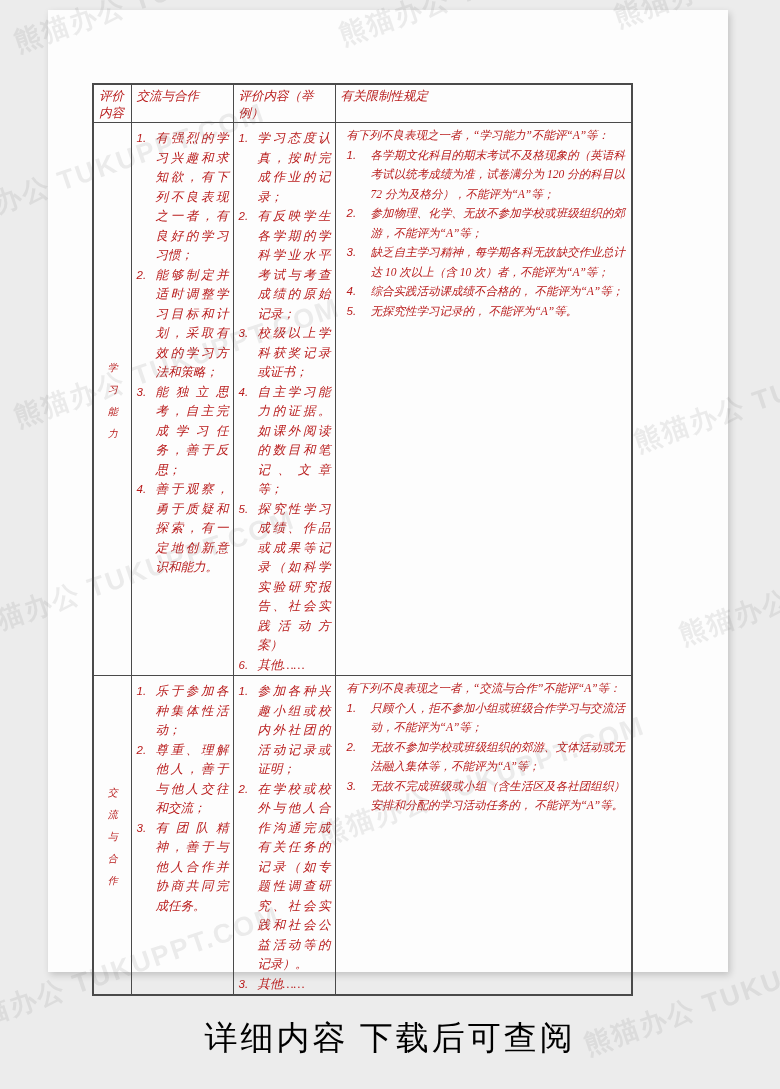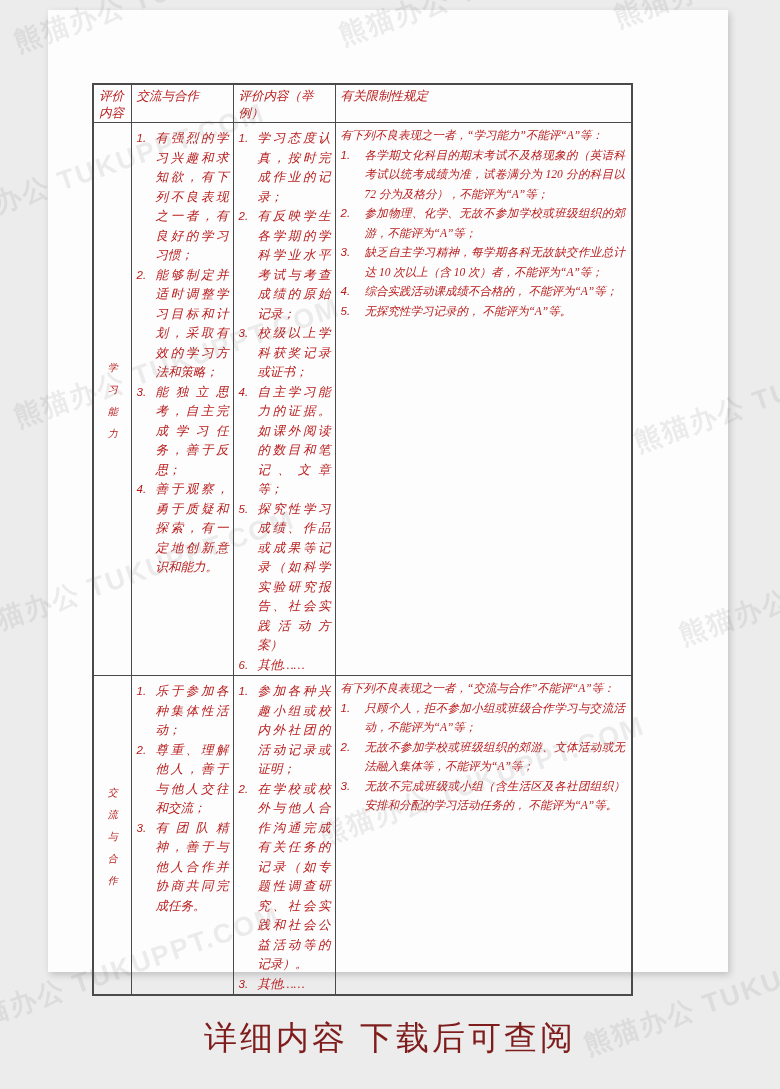--- a/index.html
+++ b/index.html
@@ -57,39 +57,39 @@
   td.cat{vertical-align:middle;text-align:center;}
   .vlabel{
     display:block;
     width:15px;
     margin:13px auto;
     font-size:10px;
     line-height:22px;
     word-break:break-all;
   }
   td.reqs,td.mats{font-size:12.5px;line-height:19.5px;padding-top:6px;}
-  td.restr{font-size:11.5px;line-height:19.5px;padding:3px 6px 0 5px;}
+  td.restr{font-size:11.5px;line-height:19.5px;padding:3px 6px 0 11px;}
   .li{display:flex;margin:0;}
   .li .num{
     flex:0 0 19px;
     font-family:"Liberation Sans","DejaVu Sans",sans-serif;
     font-size:11.5px;
   }
   td.restr .li .num{flex-basis:24px;}
   .li .txt{flex:1;text-align:justify;text-justify:inter-ideograph;}
   .intro{margin:0;}
   .caption{
     position:absolute;
     left:0;top:1016px;
     width:100%;
     text-align:center;
-    font-family:Liberation Sans, sans-serif;
+    font-family:Liberation Serif, serif;
     font-size:33px;
     letter-spacing:3px;
-    color:#7f1d1d;
+    color:#000000;
     z-index:3;
   }
 </style>
 </head>
 <body>
 
 <div class="stage">
 
   <span class="wm" style="left:-60px;top:205px;">熊猫办公 TUKUPPT.COM</span>
   <span class="wm" style="left:15px;top:25px;">熊猫办公 TUKUPPT.COM</span>

